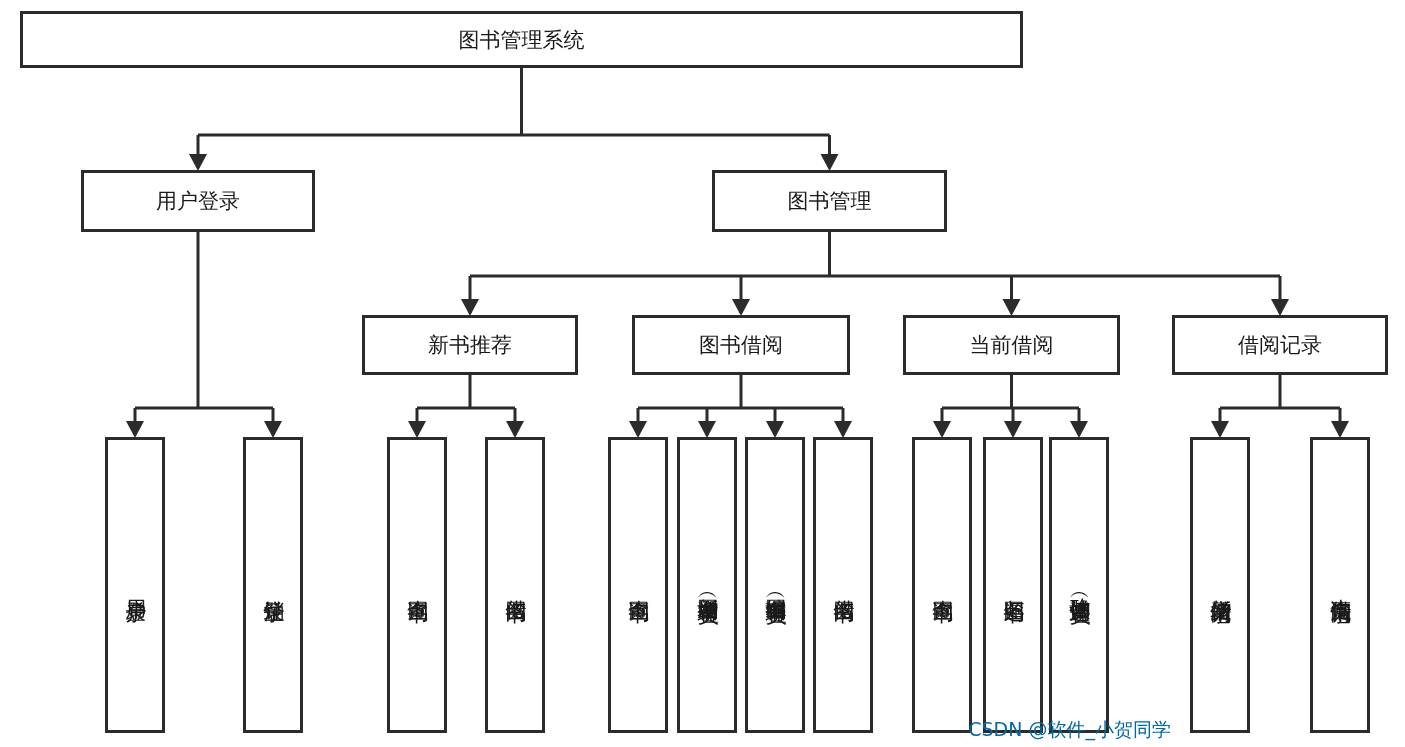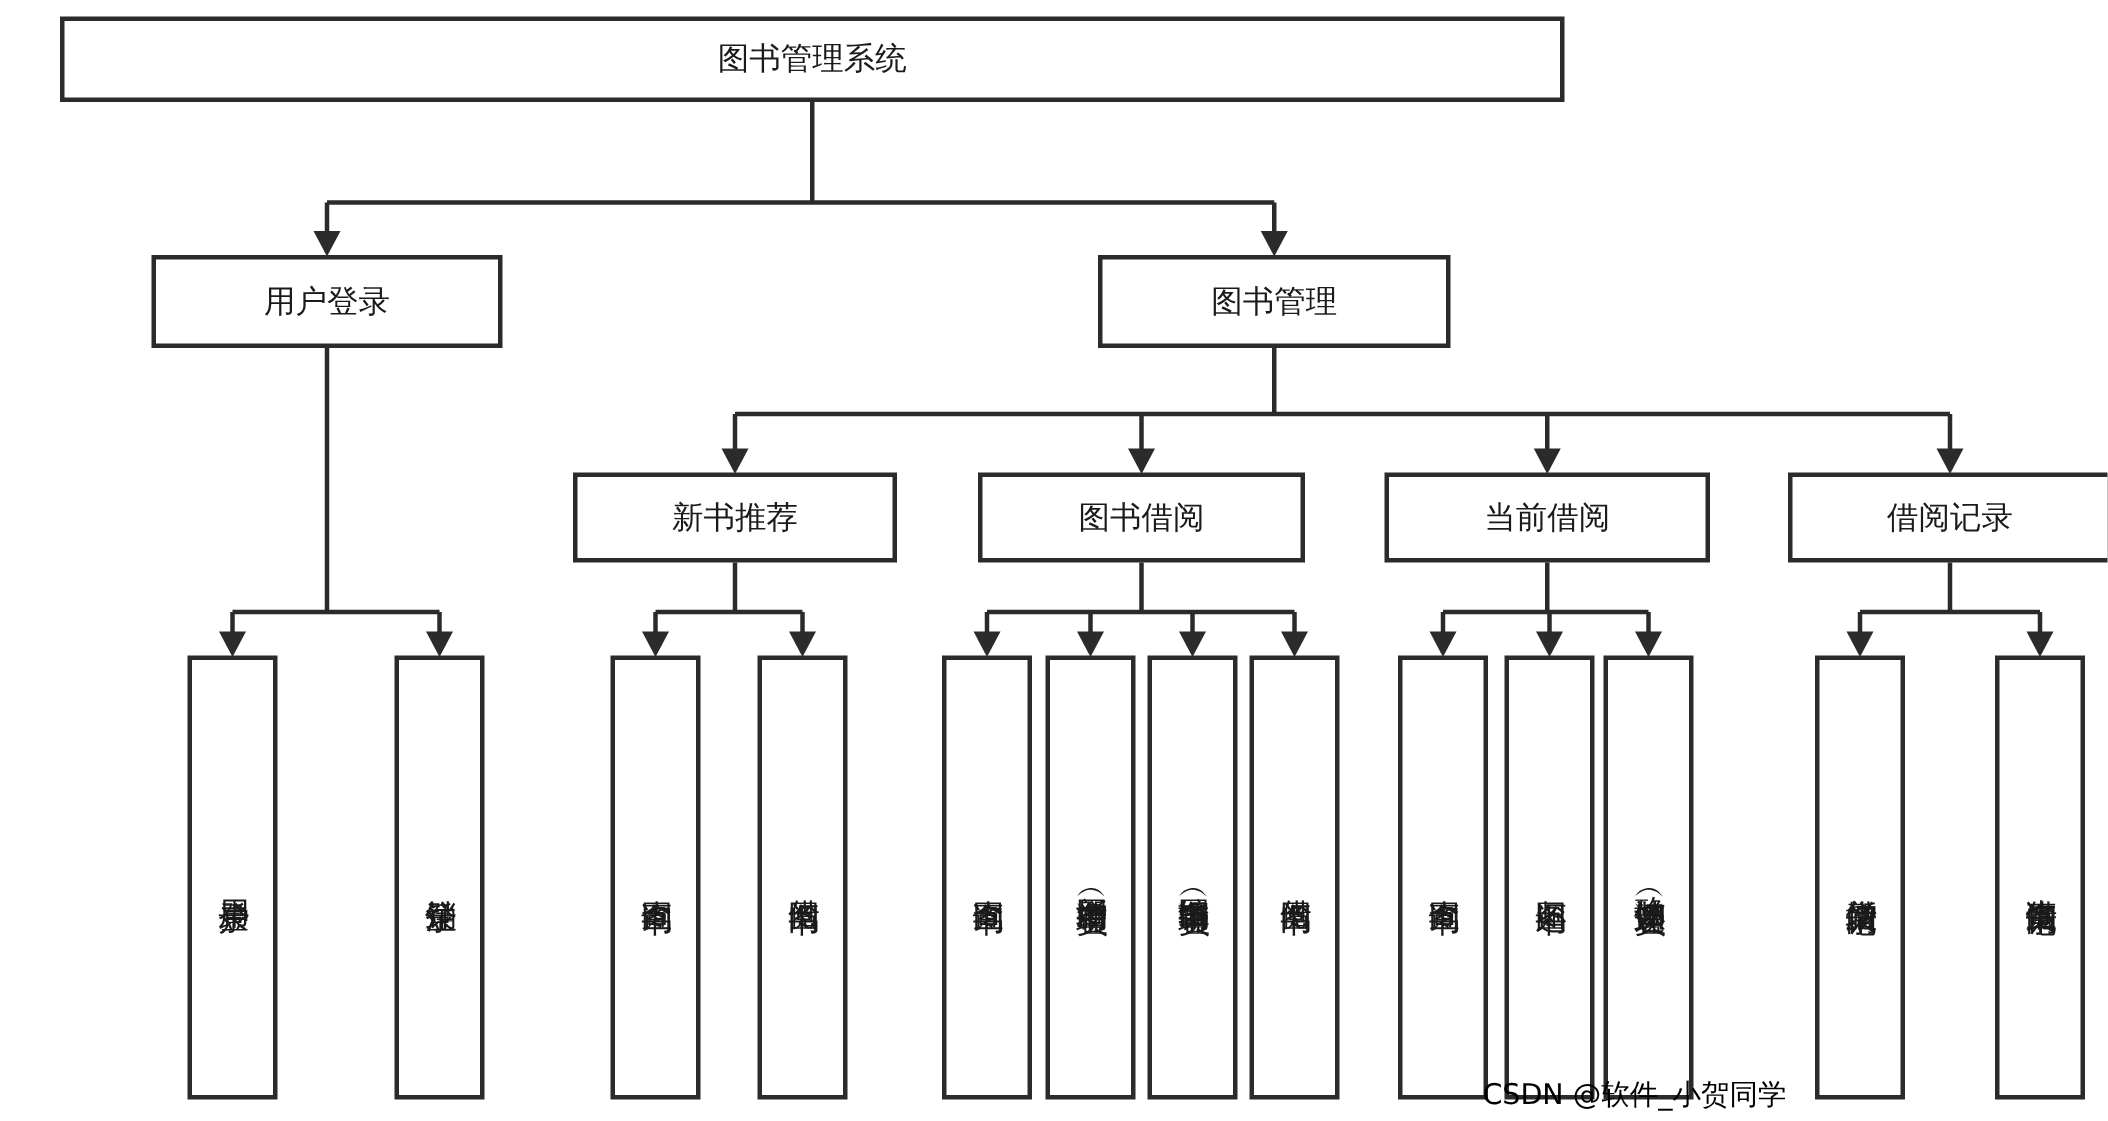--- a/index.html
+++ b/index.html
@@ -11,21 +11,20 @@
     width: 1405px;
     height: 747px;
     font-family: "DejaVu Sans", "Liberation Sans", sans-serif;
     overflow: hidden;
   }
   #diagram-root {
     position: relative;
     width: 1179px;
     height: 747px;
     background: #ffffff;
-    margin-left: 20px;
   }
   svg#tree-svg {
     position: absolute;
     left: 0;
     top: 0;
     width: 1405px;
     height: 747px;
   }
   .node-box {
     fill: #ffffff;
@@ -60,21 +59,21 @@
     text-align: center;
     white-space: nowrap;
     pointer-events: none;
   }
   .watermark {
     position: absolute;
     right: 8px;
     bottom: 4px;
     font-family: "DejaVu Sans", "Liberation Sans", sans-serif;
     font-size: 19px;
-    color: #000000;
+    color: #0369a1;
     white-space: nowrap;
   }
 </style>
 </head>
 <body>
 
 <div id="diagram-root">
 
   <svg id="tree-svg" viewBox="0 0 1405 747" xmlns="http://www.w3.org/2000/svg">
     <defs>

